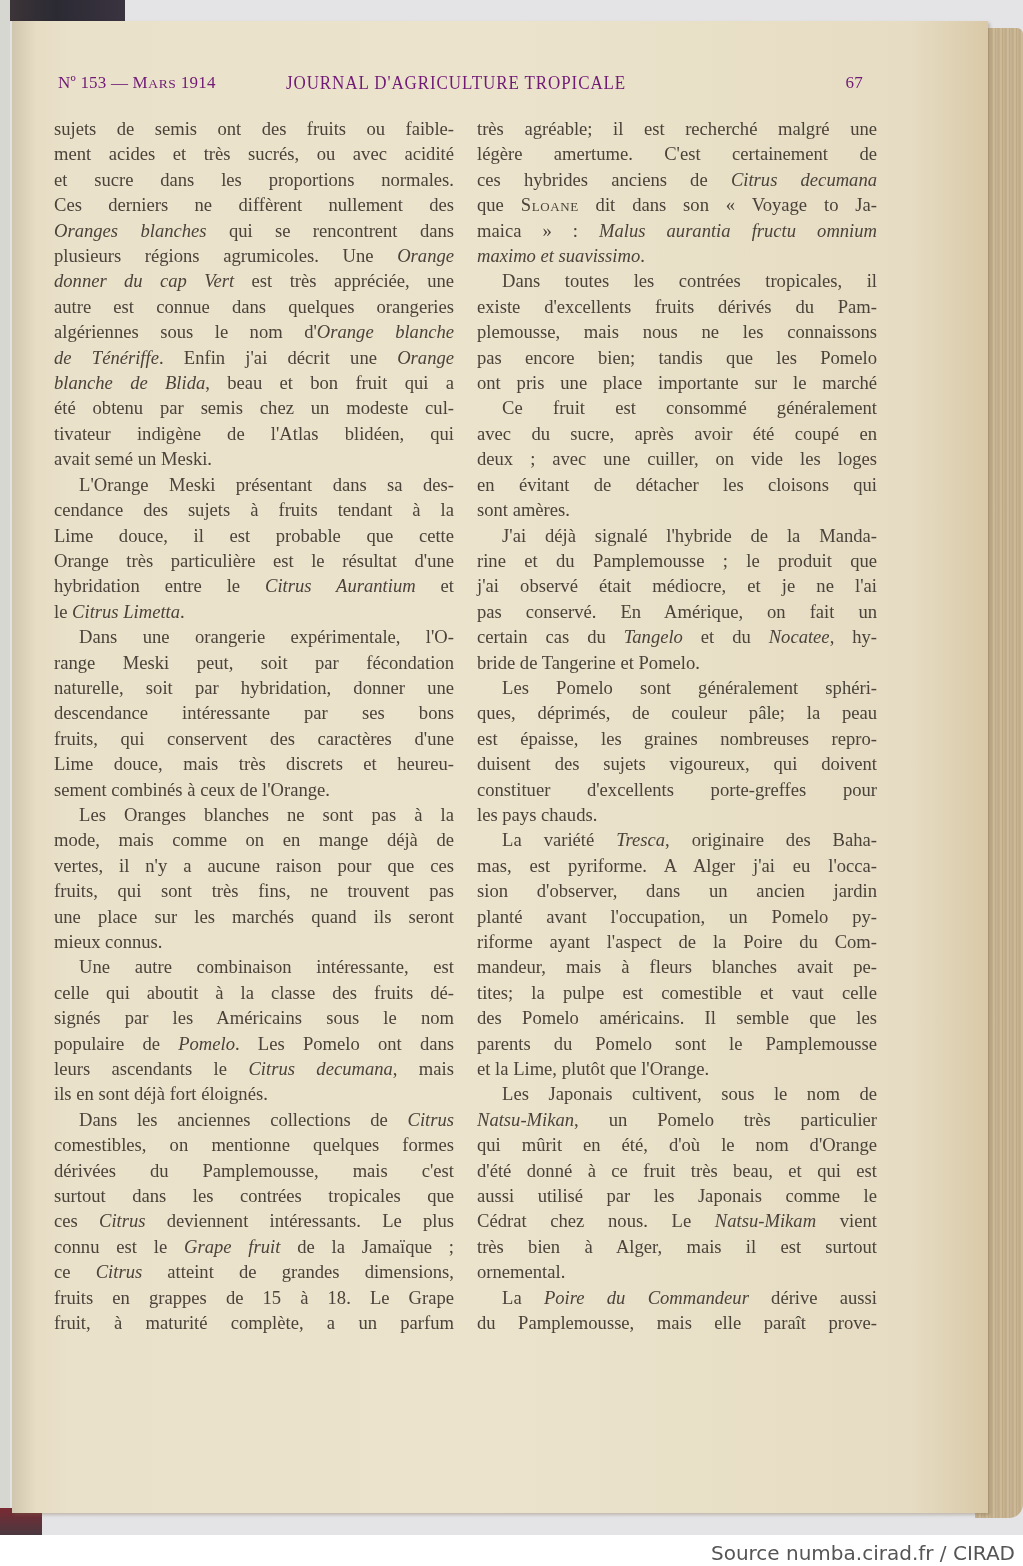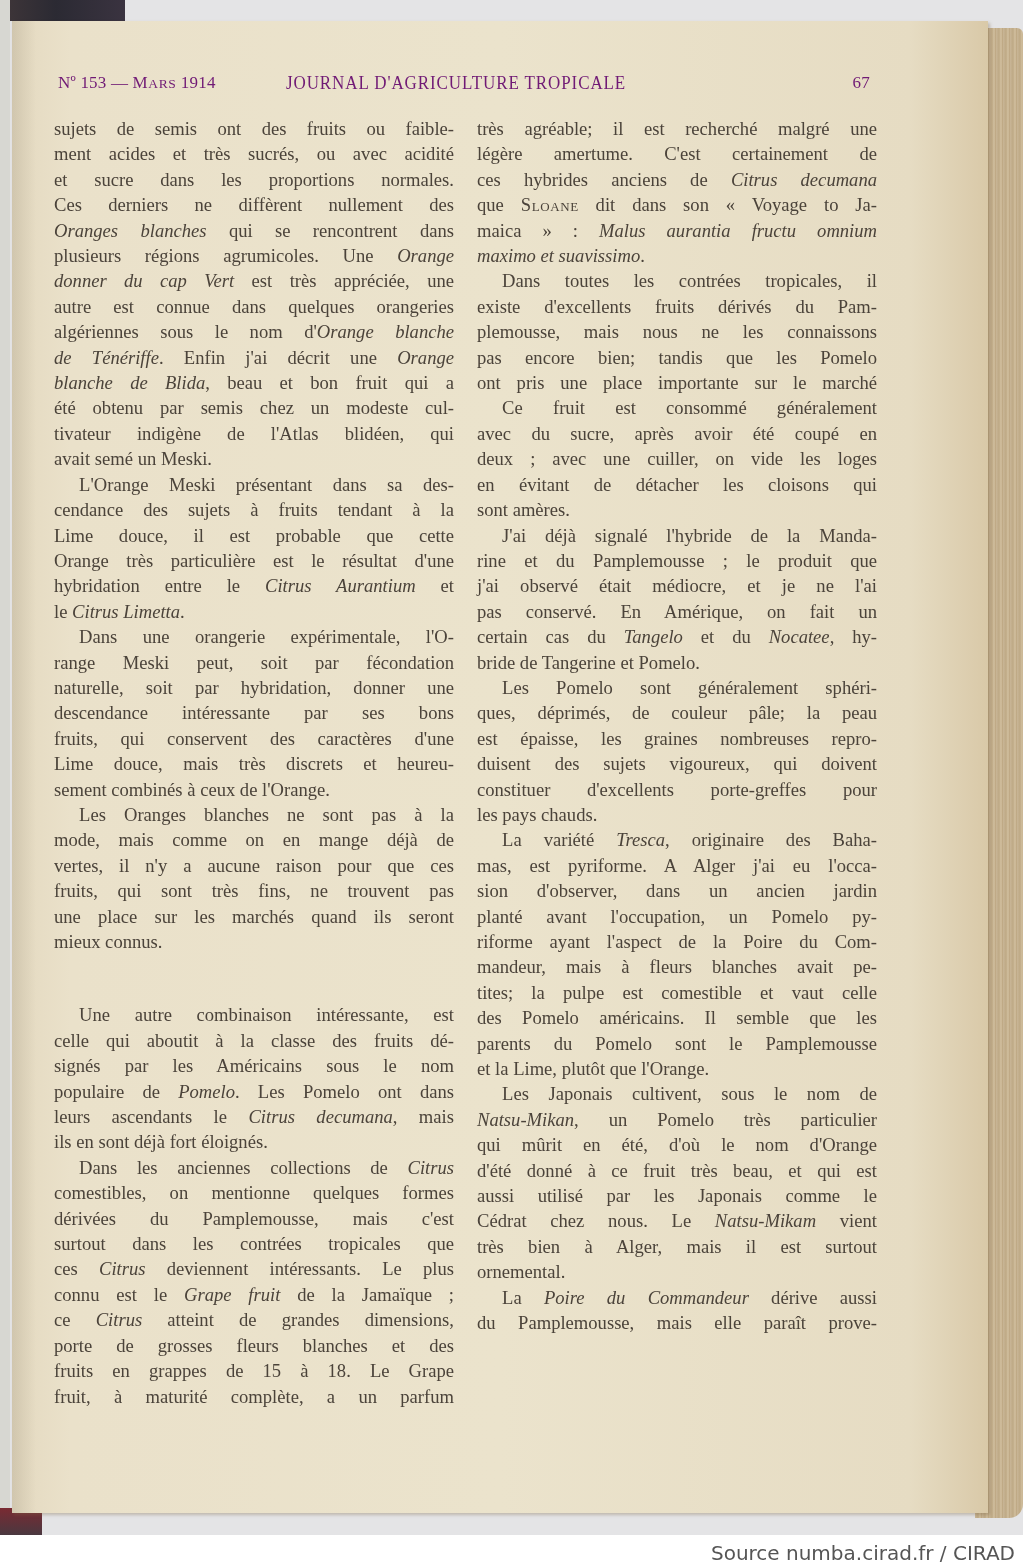--- a/index.html
+++ b/index.html
@@ -41,21 +41,21 @@
     .running-head {
       position: absolute; top: 73px; left: 58px; width: 820px; height: 24px;
       color: #701a75; font-size: 17.5px; letter-spacing: 0.2px;
     }
     .rh-issue { position: absolute; left: 0; top: 0; font-size: 17px; }
     .rh-issue .sc { font-size: 13.5px; letter-spacing: 0.6px; }
     .rh-title {
       position: absolute; left: 228px; top: 0;
       font-size: 17px; letter-spacing: 0.9px; transform: scaleY(1.12);
     }
-    .rh-page { position: absolute; right: 8px; top: 0; font-size: 17px; margin-left: 12px; }
+    .rh-page { position: absolute; right: 15px; top: 0; font-size: 17px; margin-left: 12px; }
 
     .col {
       position: absolute; top: 116px; width: 400px;
       color: #4b433a; font-size: 18.6px; line-height: 25.4px;
       text-align: justify; hyphens: none;
     }
     .col-left { left: 54px; }
     .col-right { left: 477px; }
     .col .ln { display: block; text-align: justify; text-align-last: justify; white-space: nowrap; }
     .col .ln.last { text-align-last: left; }
@@ -113,34 +113,33 @@
     <span class="ln">descendance intéressante par ses bons</span>
     <span class="ln">fruits, qui conservent des caractères d'une</span>
     <span class="ln">Lime douce, mais très discrets et heureu-</span>
     <span class="ln last">sement combinés à ceux de l'Orange.</span>
     <span class="ln" style="text-indent: 1.35em;">Les Oranges blanches ne sont pas à la</span>
     <span class="ln">mode, mais comme on en mange déjà de</span>
     <span class="ln">vertes, il n'y a aucune raison pour que ces</span>
     <span class="ln">fruits, qui sont très fins, ne trouvent pas</span>
     <span class="ln">une place sur les marchés quand ils seront</span>
     <span class="ln last">mieux connus.</span>
-    <span class="ln" style="text-indent: 1.35em; margin-top: 48px;">Une autre combinaison intéressante, est</span>
+    <span class="ln" style="text-indent: 1.35em;">Une autre combinaison intéressante, est</span>
     <span class="ln">celle qui aboutit à la classe des fruits dé-</span>
     <span class="ln">signés par les Américains sous le nom</span>
     <span class="ln">populaire de <em>Pomelo</em>. Les Pomelo ont dans</span>
     <span class="ln">leurs ascendants le <em>Citrus decumana</em>, mais</span>
     <span class="ln last">ils en sont déjà fort éloignés.</span>
     <span class="ln" style="text-indent: 1.35em;">Dans les anciennes collections de <em>Citrus</em></span>
     <span class="ln">comestibles, on mentionne quelques formes</span>
     <span class="ln">dérivées du Pamplemousse, mais c'est</span>
     <span class="ln">surtout dans les contrées tropicales que</span>
     <span class="ln">ces <em>Citrus</em> deviennent intéressants. Le plus</span>
     <span class="ln">connu est le <em>Grape fruit</em> de la Jamaïque ;</span>
     <span class="ln">ce <em>Citrus</em> atteint de grandes dimensions,</span>
-    <span class="ln">porte de grosses fleurs blanches et des</span>
     <span class="ln">fruits en grappes de 15 à 18. Le Grape</span>
     <span class="ln">fruit, à maturité complète, a un parfum</span>
   </div>
 <div class="col col-right" id="col-right">
     <span class="ln">très agréable; il est recherché malgré une</span>
     <span class="ln">légère amertume. C'est certainement de</span>
     <span class="ln">ces hybrides anciens de <em>Citrus decumana</em></span>
     <span class="ln">que <span class="sc-name">Sloane</span> dit dans son « Voyage to Ja-</span>
     <span class="ln">maica » : <em>Malus aurantia fructu omnium</em></span>
     <span class="ln last"><em>maximo et suavissimo</em>.</span>

